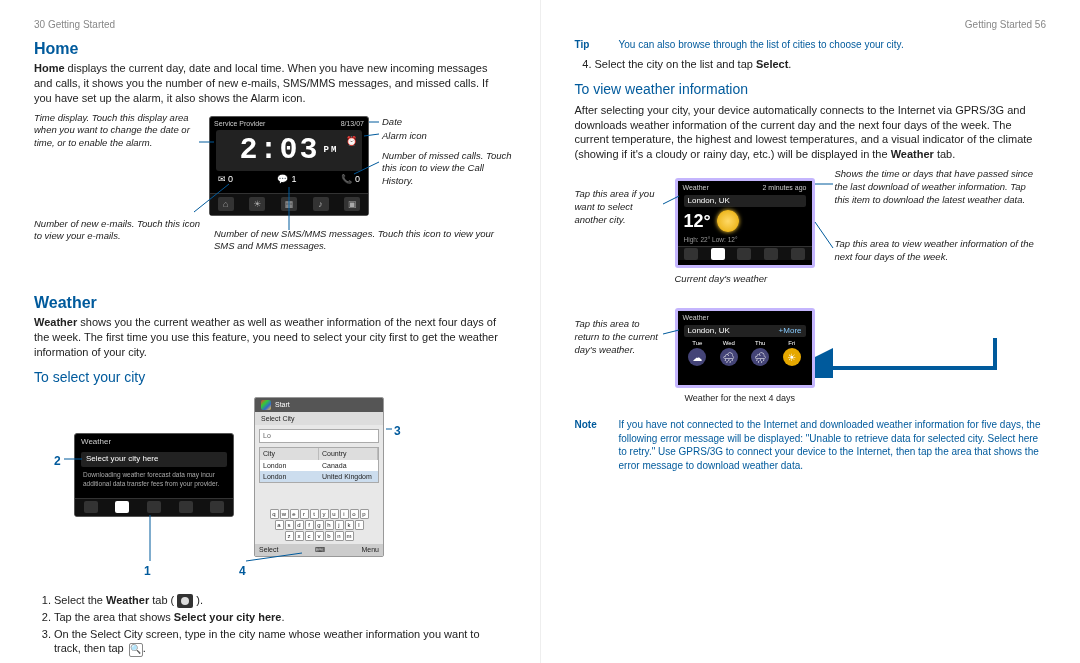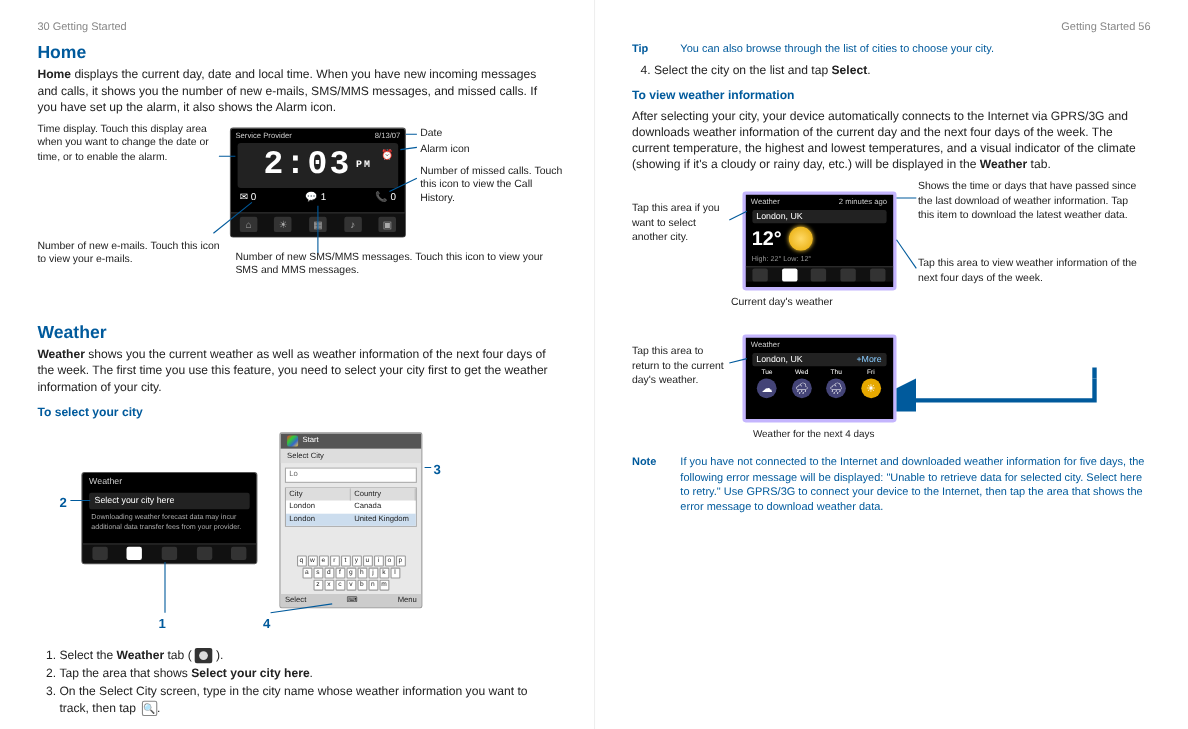--- a/index.html
+++ b/index.html
@@ -20,29 +20,29 @@
   }
   .page {
     flex: 1;
     padding: 18px 34px 18px 34px;
     position: relative;
   }
   .page-left { border-right: 1px solid #eee; }
   .topline { color: #888; font-size: 10px; margin-bottom: 6px; }
   .topline.right { text-align: right; }
   h2.section { color: #005a9c; font-size: 16px; font-weight: bold; margin: 4px 0 2px 0; }
-  h3.sub { color: #005a9c; font-size: 11px; font-weight: bold; margin: 8px 0 4px 0; }
+  h3.sub { color: #005a9c; font-size: 14px; font-weight: normal; margin: 8px 0 4px 0; }
   p { margin: 2px 0 6px 0; }
   strong { font-weight: bold; }
   .tipnote { display: flex; gap: 10px; margin: 4px 0 6px 0; }
   .tipnote .label { color: #005a9c; font-weight: bold; font-size: 10px; flex: 0 0 34px; }
   .tipnote .body { color: #005a9c; font-size: 10px; }
   ol.steps { list-style: decimal; margin-left: 20px; }
   ol.steps li { margin: 2px 0; }
-  .callout { font-size: 9.5px; color: #222; }
+  .callout { font-size: 9.5px; color: #222; font-style: italic; }
   
   .figure { position: relative; margin: 6px 0 10px 0; }
   .phone-home {
     background: #000; color:#fff; width: 160px; height: 100px;
     border: 1px solid #555; border-radius: 3px; position: relative;
     margin: 0 auto;
   }
   .ph-top { display:flex; justify-content:space-between; font-size:7px; padding:2px 4px; color:#ccc;}
   .ph-clock { font-family: "Courier New", monospace; font-size:30px; font-weight:bold; text-align:center; letter-spacing:2px; color:#fff; background:#222; margin:0 6px; border-radius:3px; padding:0 4px; display:flex; align-items:center; justify-content:center;}
   .ph-row { display:flex; justify-content:space-between; align-items:center; padding:2px 8px; font-size:9px;}
@@ -292,21 +292,21 @@
 
     <h3 class="sub">To view weather information</h3>
     <p>
       <span>After selecting your city, your device automatically connects to the Internet via GPRS/3G and downloads weather information of the current day and the next four days of the week. The current temperature, the highest and lowest temperatures, and a visual indicator of the climate (showing if it's a cloudy or rainy day, etc.) will be displayed in the </span><strong>Weather</strong><span> tab.</span>
     </p>
 
     <div class="figure fig-weather1" style="height:130px;">
       <div class="callout" style="position:absolute; left:0; top:20px; width:90px;">Tap this area if you want to select another city.</div>
       <div class="callout" style="position:absolute; left:260px; top:0; width:200px;">Shows the time or days that have passed since the last download of weather information. Tap this item to download the latest weather data.</div>
       <div class="callout" style="position:absolute; left:260px; top:70px; width:200px;">Tap this area to view weather information of the next four days of the week.</div>
-      <div class="callout" style="position:absolute; left:90px; top:105px;text-align:right;">Current day's weather</div>
+      <div class="callout" style="position:absolute; left:100px; top:105px;text-align:right;">Current day's weather</div>
 
       <div class="phone-weather-widget widget" style="height:90px;">
         <div class="pw-bar">
           <span>Weather</span>
           <span>2 minutes ago</span>
         </div>
         <div class="pw-city">London, UK</div>
         <div class="pw-body">
           <span class="pw-temp">12°</span>
           <span class="pw-sun"></span>

